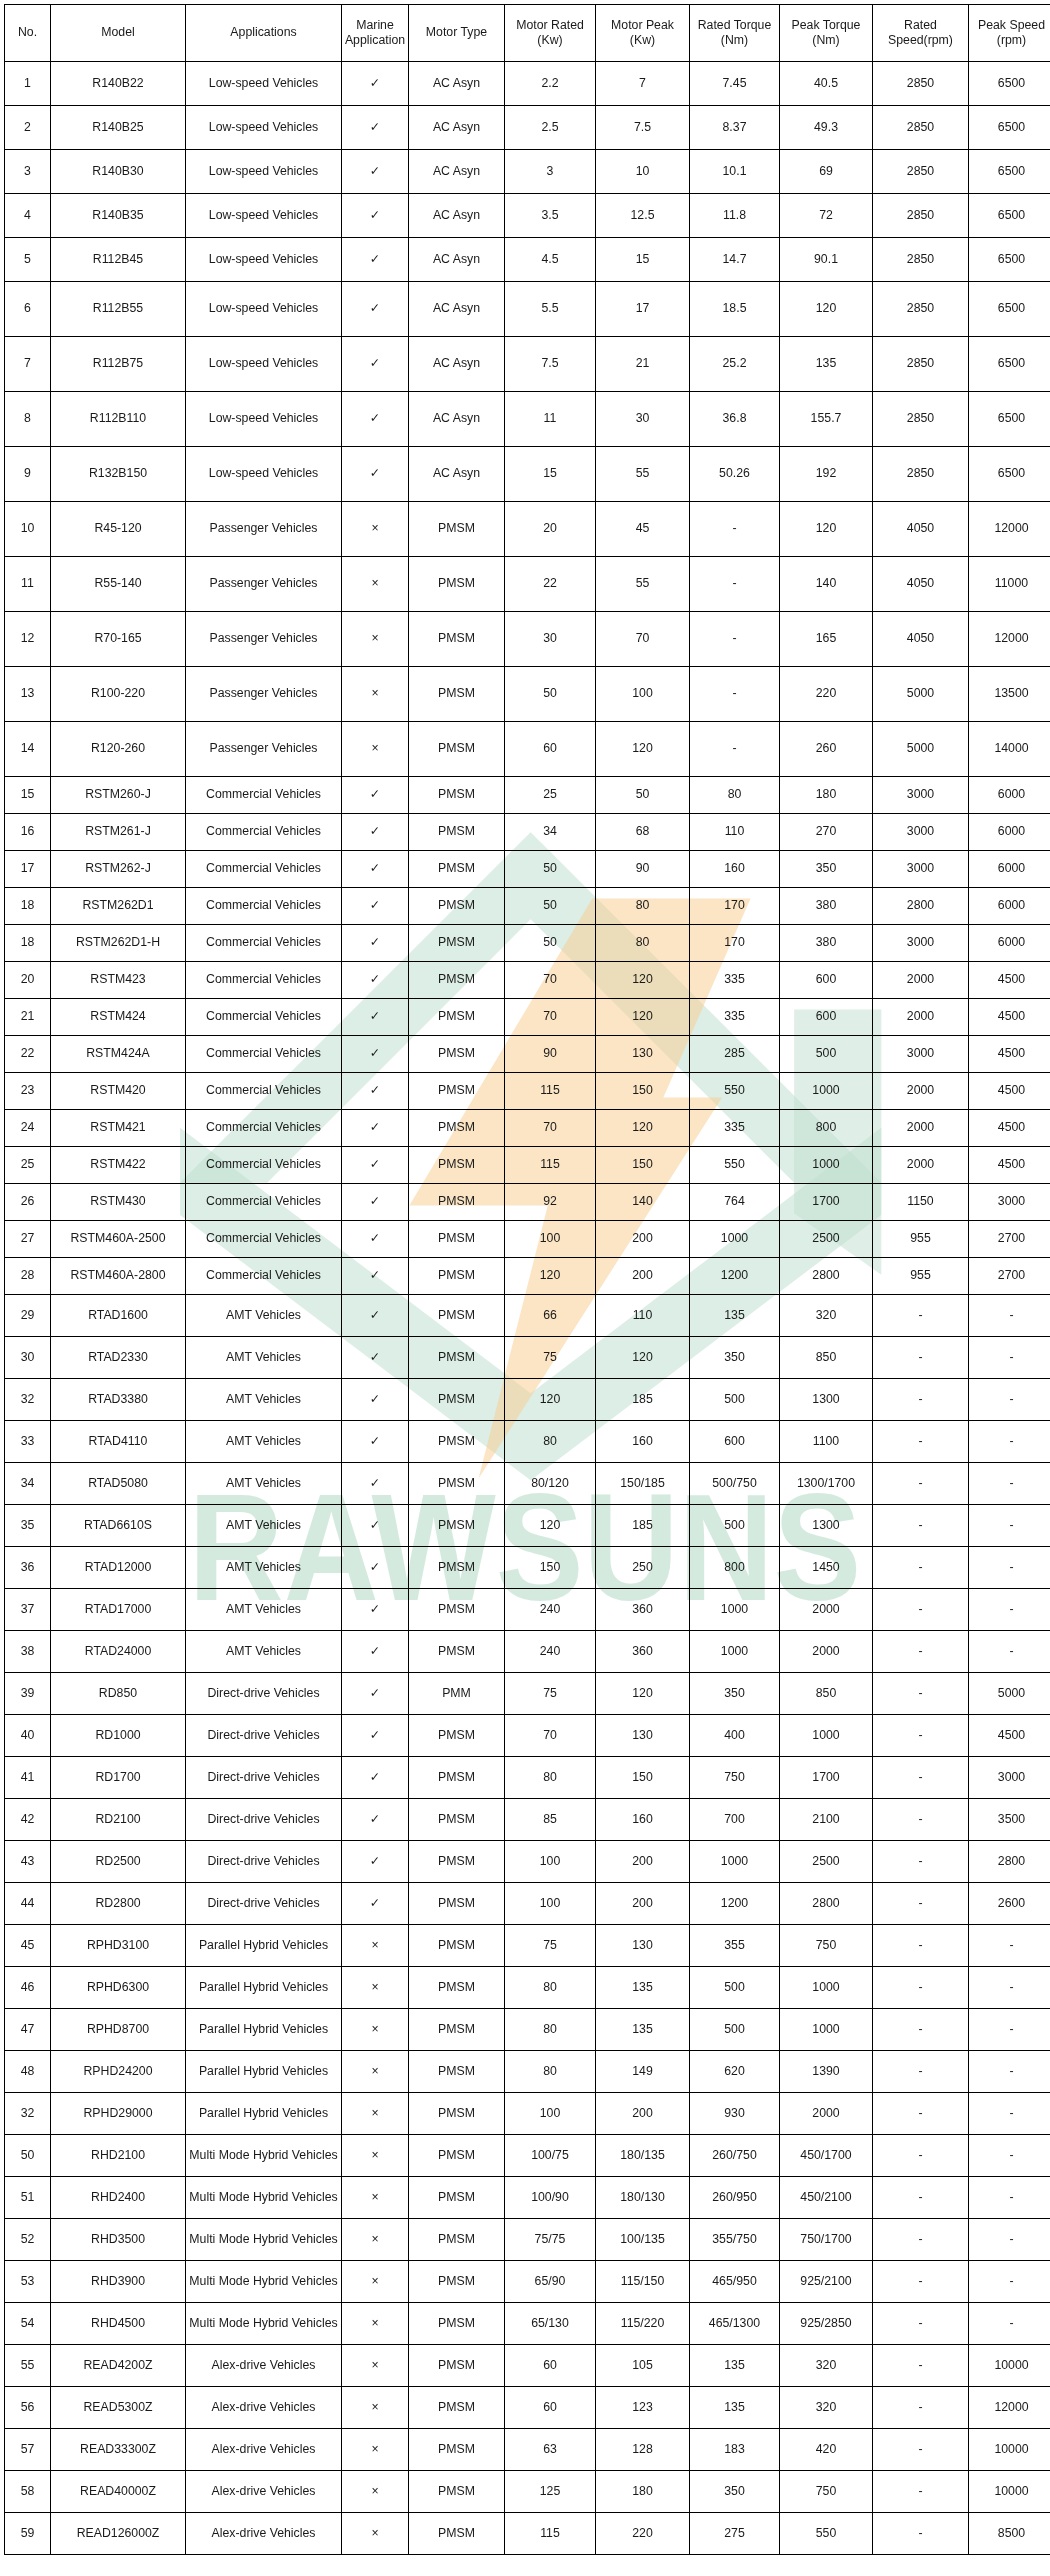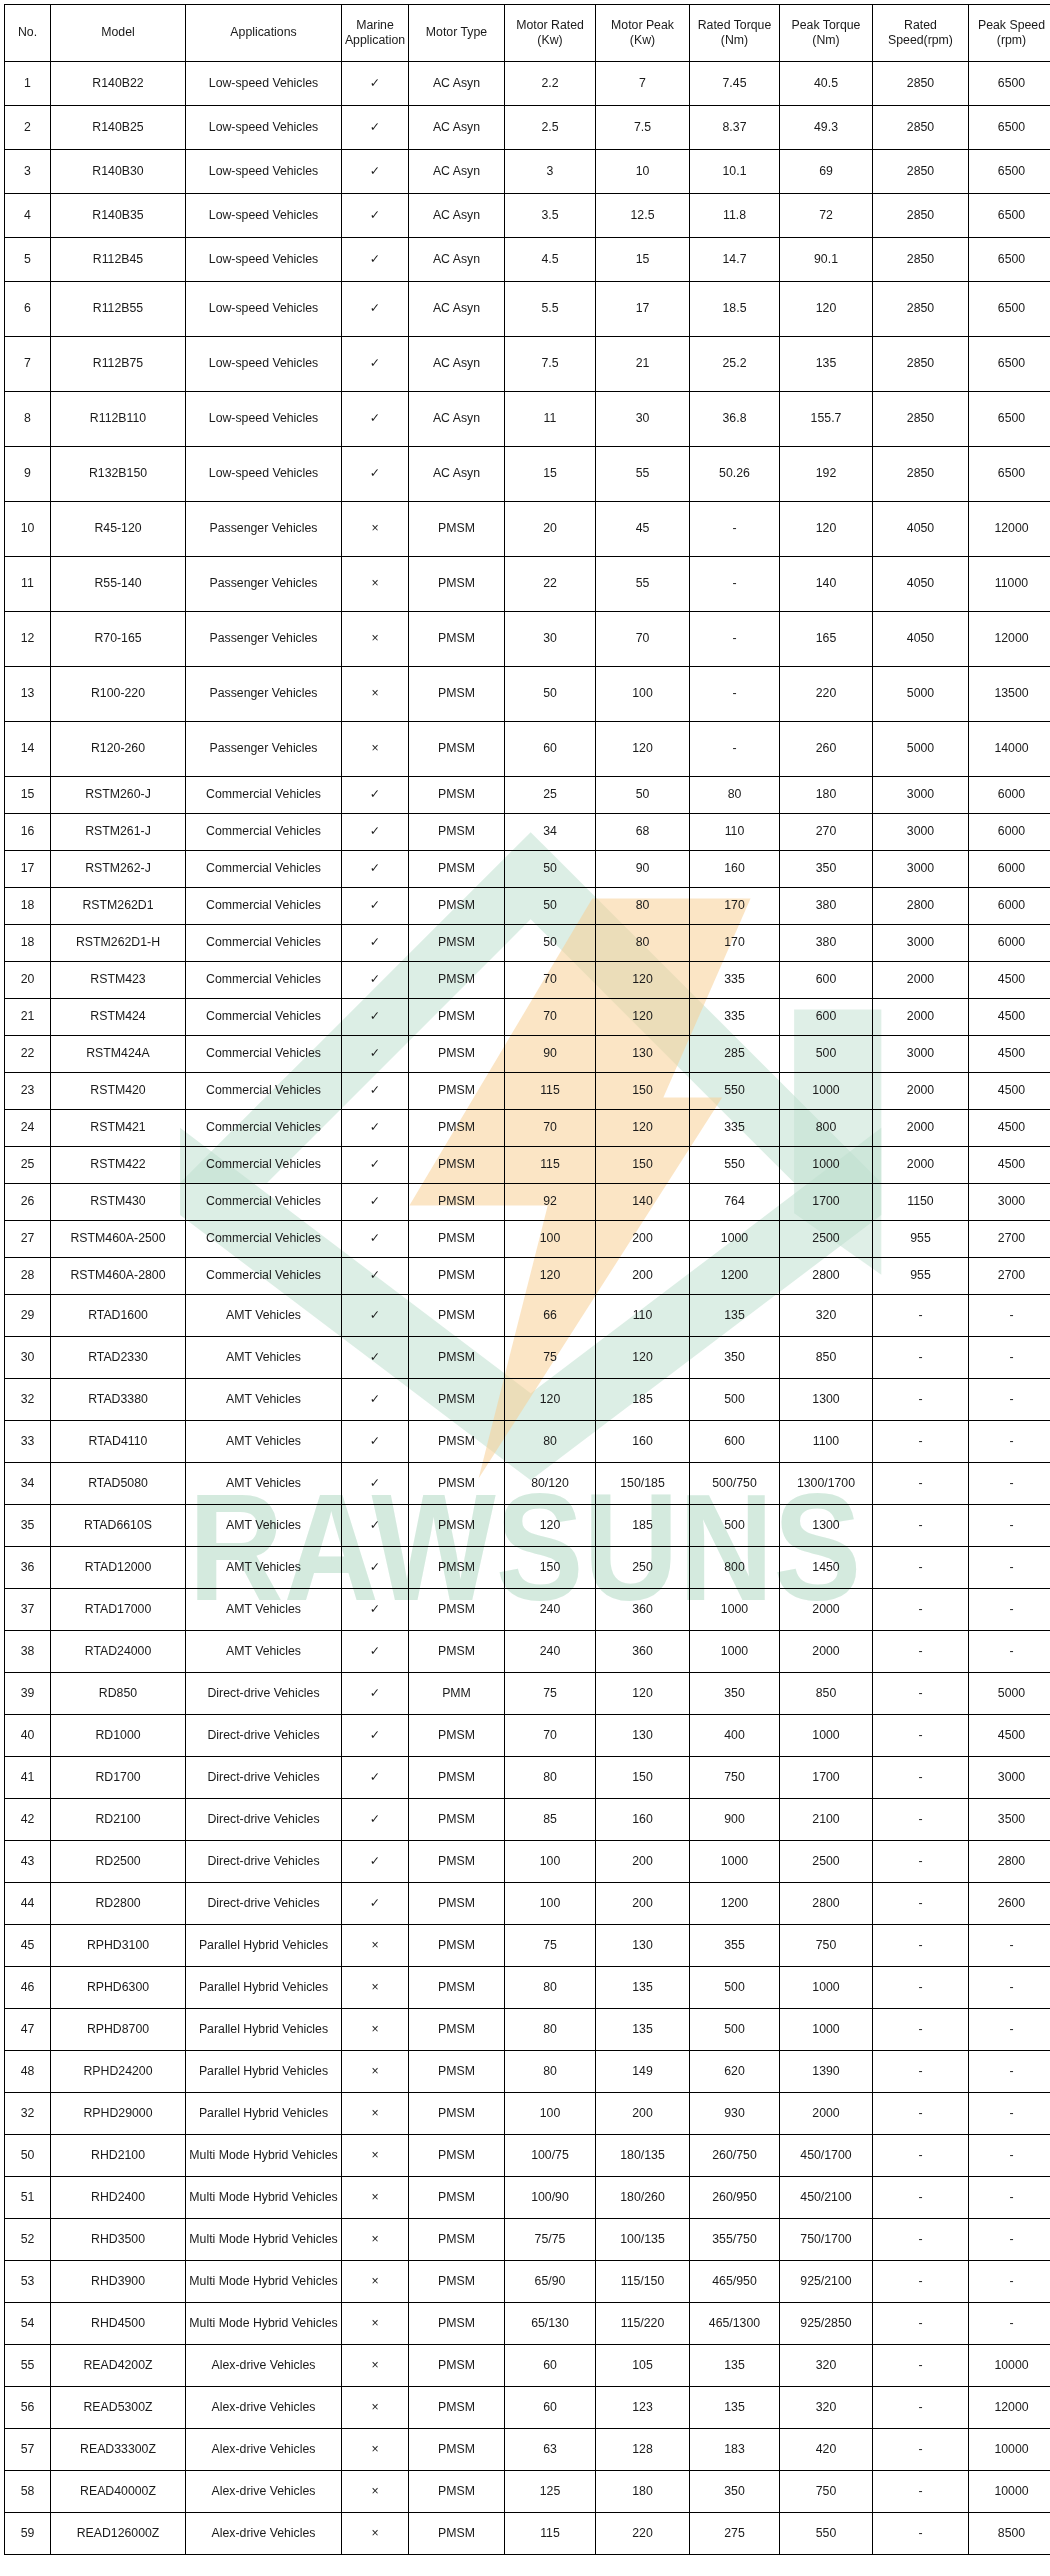--- a/index.html
+++ b/index.html
@@ -620,21 +620,21 @@
           <td>3000</td>
         </tr>
         <tr class="rh-d">
           <td>42</td>
           <td>RD2100</td>
           <td>Direct-drive Vehicles</td>
           <td class="mark">✓</td>
           <td>PMSM</td>
           <td>85</td>
           <td>160</td>
-          <td>900</td>
+          <td>700</td>
           <td>2100</td>
           <td>-</td>
           <td>3500</td>
         </tr>
         <tr class="rh-d">
           <td>43</td>
           <td>RD2500</td>
           <td>Direct-drive Vehicles</td>
           <td class="mark">✓</td>
           <td>PMSM</td>
@@ -736,21 +736,21 @@
           <td>-</td>
           <td>-</td>
         </tr>
         <tr class="rh-d">
           <td>51</td>
           <td>RHD2400</td>
           <td>Multi Mode Hybrid Vehicles</td>
           <td class="mark">×</td>
           <td>PMSM</td>
           <td>100/90</td>
-          <td>180/260</td>
+          <td>180/130</td>
           <td>260/950</td>
           <td>450/2100</td>
           <td>-</td>
           <td>-</td>
         </tr>
         <tr class="rh-d">
           <td>52</td>
           <td>RHD3500</td>
           <td>Multi Mode Hybrid Vehicles</td>
           <td class="mark">×</td>

